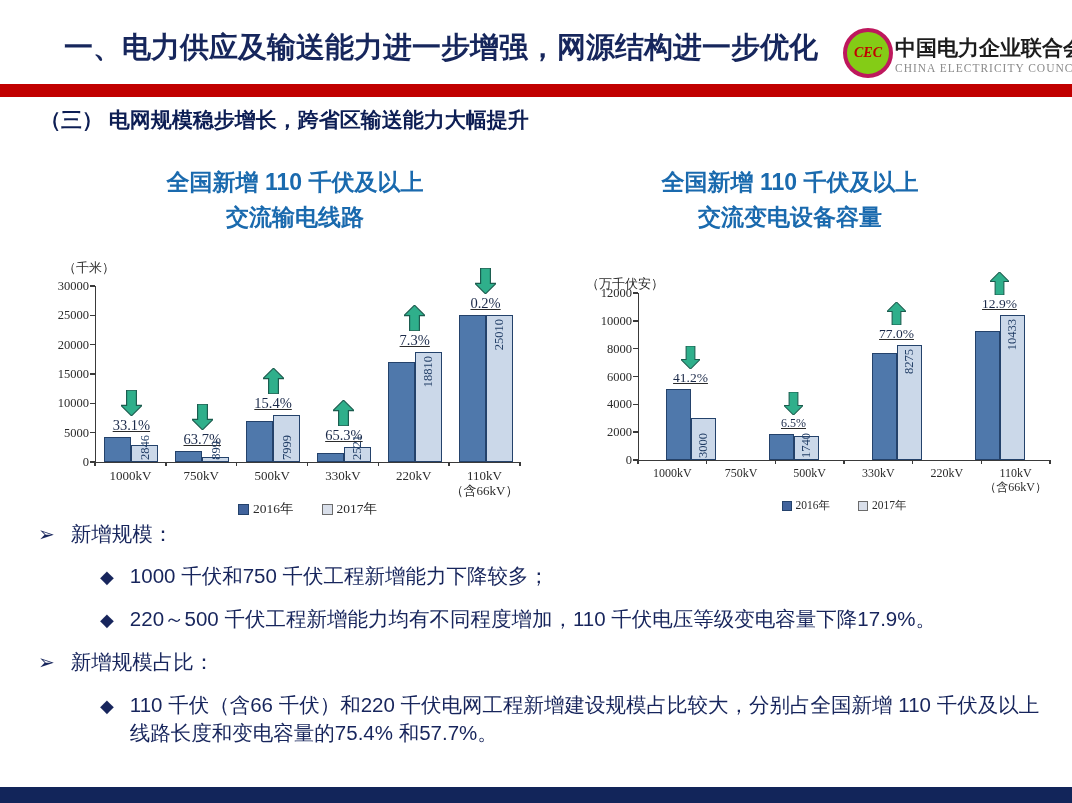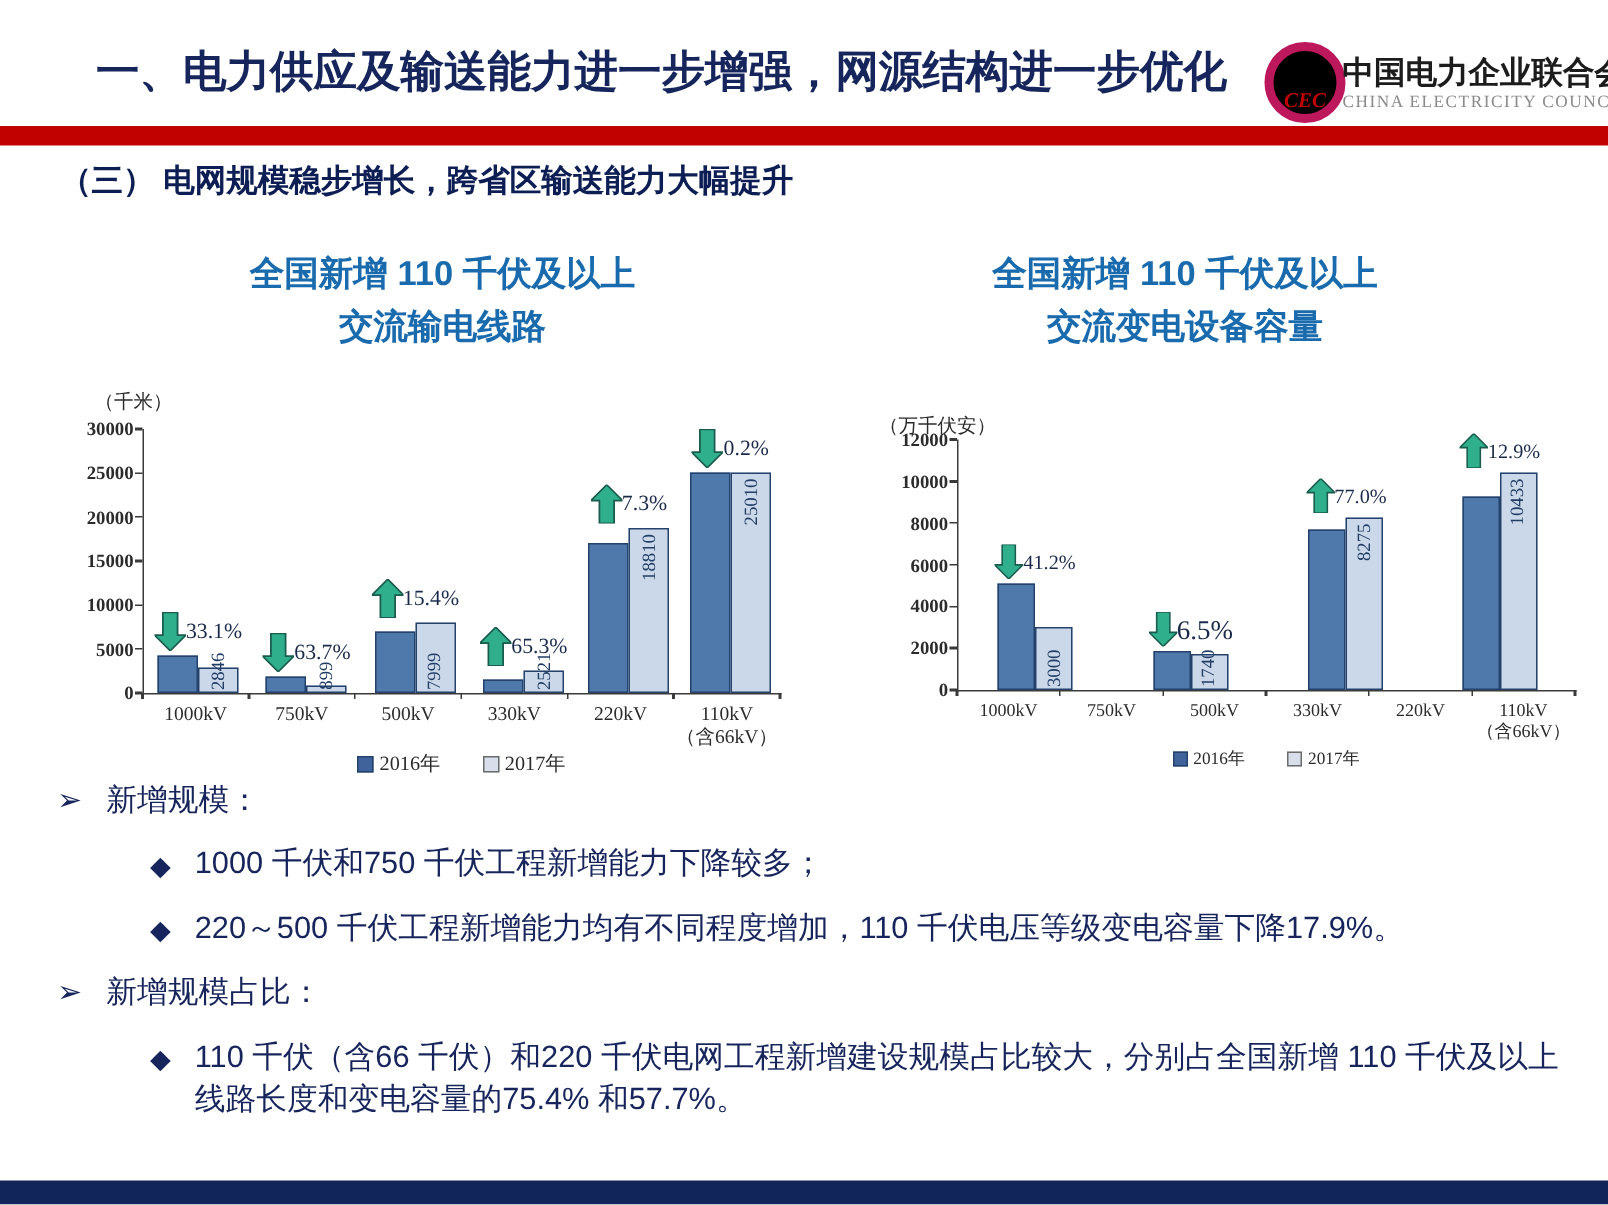--- a/index.html
+++ b/index.html
@@ -4,21 +4,21 @@
 <style>
   html,body{margin:0;padding:0;}
   body{width:1072px;height:803px;position:relative;background:#ffffff;overflow:hidden;
        font-family:"Liberation Sans","DejaVu Sans",sans-serif;}
   .abs{position:absolute;}
 
   
   .slide-title{left:64px;top:28px;width:790px;font-size:29px;font-weight:bold;color:#16265C;letter-spacing:0px;}
   .logo-wrap{left:843px;top:26px;width:225px;height:56px;}
   .logo-circle{position:absolute;left:0;top:2px;width:42px;height:42px;border-radius:50%;
-               border:6px solid #be185d;background:#000000;display:flex;align-items:flex-end;justify-content:center;}
+               border:4px solid #be185d;background:#84cc16;display:flex;align-items:center;justify-content:center;}
   .logo-mono{font-family:"Liberation Serif",serif;font-style:italic;font-weight:bold;color:#C00000;font-size:14px;}
   .org-cn{position:absolute;left:52px;top:8px;font-size:21px;font-weight:bold;color:#1c1c1c;white-space:nowrap;}
   .org-en{position:absolute;left:52px;top:36px;font-family:"Liberation Serif",serif;font-size:11.5px;color:#8a8a8a;
           letter-spacing:1px;white-space:nowrap;}
   .header-divider{left:0;top:84px;width:1072px;height:13px;background:#C10000;}
 
   
   .section-heading{left:40px;top:106px;width:1000px;font-size:21px;font-weight:bold;color:#0D1E54;}
 
   
@@ -26,26 +26,26 @@
   .ct-left{left:75px;top:165px;}
   .ct-right{left:570px;top:165px;}
 
   
   .chart-canvas{position:absolute;width:480px;height:262px;
                 font-family:"Liberation Serif","DejaVu Serif",serif;color:#2b2b2b;}
   .cc-left{left:55px;top:253px;}
   .cc-right{left:556px;top:253px;margin-left:28px;}
   .unit-label{position:absolute;font-size:13px;color:#2b2b2b;}
   .plot{position:absolute;border-left:1.6px solid #3a3a3a;border-bottom:1.6px solid #3a3a3a;box-sizing:content-box;}
-  .ytick-label{position:absolute;text-align:right;font-size:12.5px;line-height:14px;font-weight:bold;}
+  .ytick-label{position:absolute;text-align:right;font-size:12.5px;line-height:14px;}
   .ytick-mark{position:absolute;height:1.5px;background:#3a3a3a;}
   .xtick-mark{position:absolute;width:1.5px;background:#3a3a3a;}
   .groups{position:absolute;left:0;top:0;width:100%;height:100%;display:flex;justify-content:space-around;align-items:flex-end;}
   .group{display:flex;flex-direction:column;align-items:center;justify-content:flex-end;height:100%;}
-  .indicator{display:flex;align-items:center;margin-bottom:3px;flex-shrink:0;}
+  .indicator{display:flex;flex-direction:column;align-items:center;margin-bottom:3px;flex-shrink:0;text-decoration:underline;}
   .pct{color:#1B2A4A;margin-top:1px;white-space:nowrap;}
   .bars{display:flex;align-items:flex-end;flex-shrink:0;}
   .bar{position:relative;border:1.4px solid #24426B;box-sizing:border-box;}
   .bar.s0{background:#4F78AB;}
   .bar.s1{background:#CBD8E9;}
   .bar-val{position:absolute;left:50%;transform:translateX(-50%) rotate(180deg);
            writing-mode:vertical-rl;font-size:12.5px;color:#223E66;white-space:nowrap;line-height:13px;}
   .xlabels{position:absolute;display:flex;justify-content:space-around;}
   .cat{text-align:center;line-height:1.15;}
   .legend{position:absolute;display:flex;justify-content:center;align-items:center;}
@@ -252,21 +252,21 @@
             <div class="bar s1" style="width: 25px; height: 42px;">
               <span class="bar-val" style="bottom: 1px;">3000</span>
             </div>
           </div>
         </div>
         <div class="group">
           <div class="indicator">
             <svg viewBox="0 0 18 22" width="19" height="23">
               <path d="M9 22 L0 13 L4.8 13 L4.8 0 L13.2 0 L13.2 13 L18 13 Z" fill="#2FAF8B" stroke="#1A5C4E" stroke-width="1"></path>
             </svg>
-            <div class="pct" style="font-size: 18px;">6.5%</div>
+            <div class="pct" style="font-size: 12px;">6.5%</div>
           </div>
           <div class="bars">
             <div class="bar s0" style="width: 25px; height: 26px;"></div>
             <div class="bar s1" style="width: 25px; height: 24px;">
               <span class="bar-val" style="bottom: 1px;">1740</span>
             </div>
           </div>
         </div>
         <div class="group">
           <div class="indicator">

